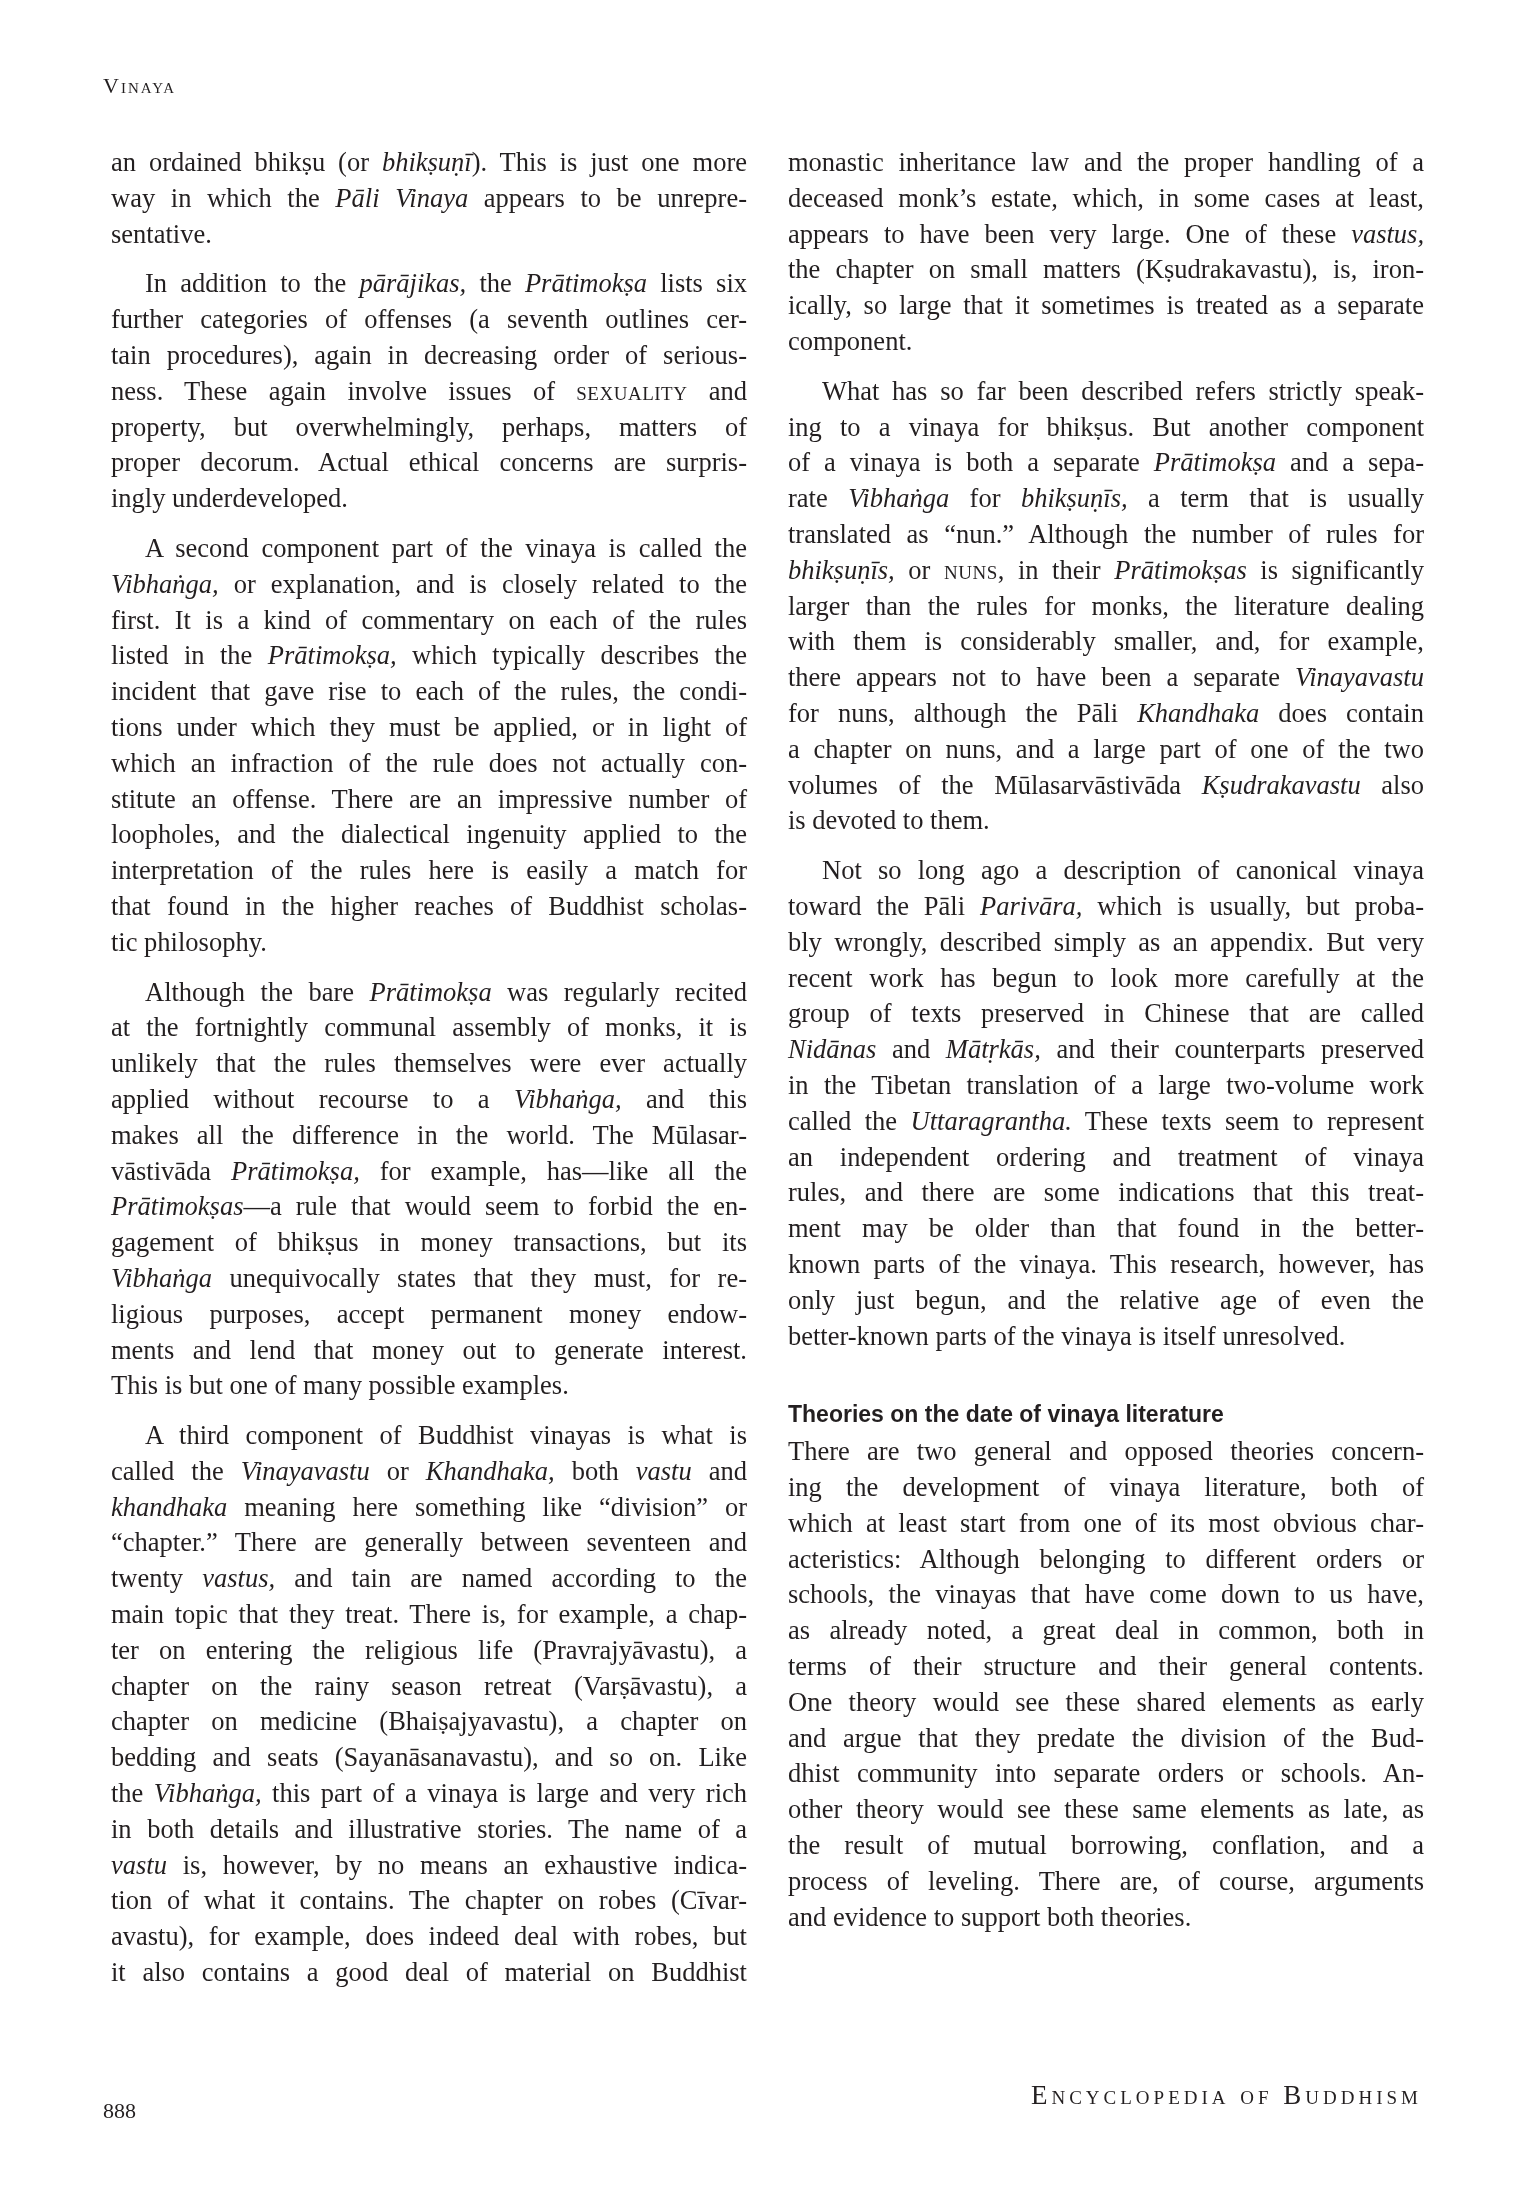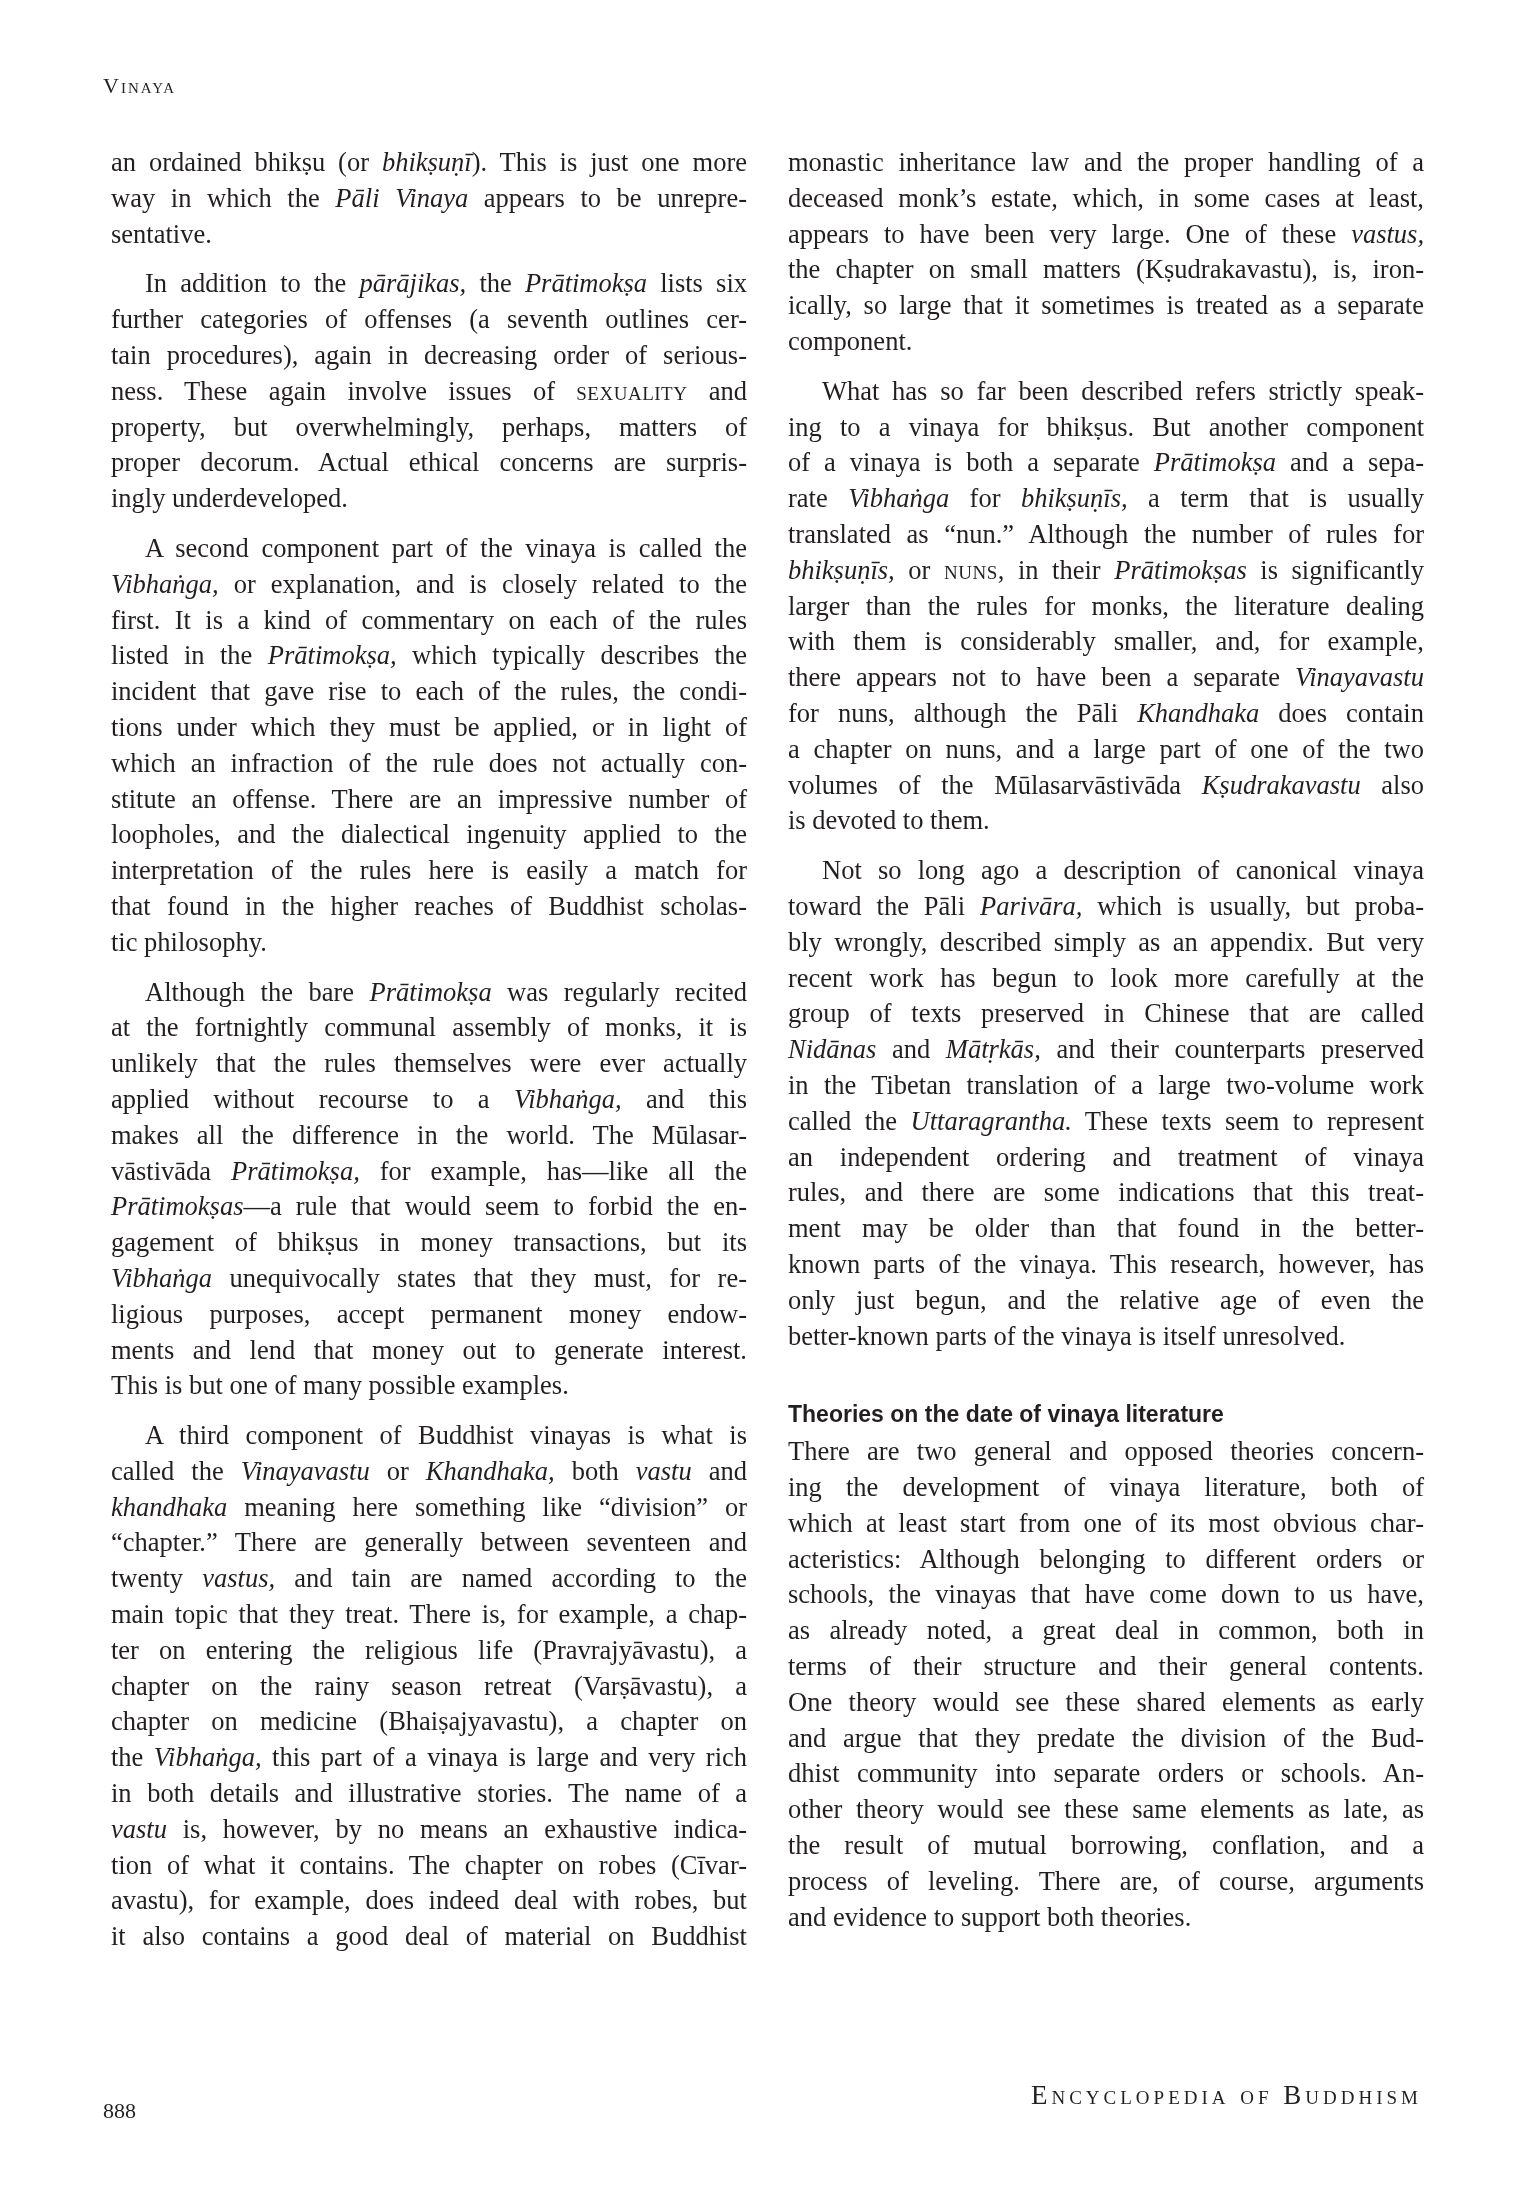--- a/index.html
+++ b/index.html
@@ -73,20 +73,21 @@
     <div class="para indent">
       <span class="line"><span>A third component of Buddhist vinayas is what is</span></span>
       <span class="line"><span>called the </span><span class="it">Vinayavastu</span><span> or </span><span class="it">Khandhaka,</span><span> both </span><span class="it">vastu</span><span> and</span></span>
       <span class="line"><span class="it">khandhaka</span><span> meaning here something like “division” or</span></span>
       <span class="line"><span>“chapter.” There are generally between seventeen and</span></span>
       <span class="line"><span>twenty </span><span class="it">vastus,</span><span> and tain are named according to the</span></span>
       <span class="line"><span>main topic that they treat. There is, for example, a chap-</span></span>
       <span class="line"><span>ter on entering the religious life (Pravrajyāvastu), a</span></span>
       <span class="line"><span>chapter on the rainy season retreat (Varṣāvastu), a</span></span>
       <span class="line"><span>chapter on medicine (Bhaiṣajyavastu), a chapter on</span></span>
+      <span class="line"><span>bedding and seats (Sayanāsanavastu), and so on. Like</span></span>
       <span class="line"><span>the </span><span class="it">Vibhaṅga,</span><span> this part of a vinaya is large and very rich</span></span>
       <span class="line"><span>in both details and illustrative stories. The name of a</span></span>
       <span class="line"><span class="it">vastu</span><span> is, however, by no means an exhaustive indica-</span></span>
       <span class="line"><span>tion of what it contains. The chapter on robes (Cīvar-</span></span>
       <span class="line"><span>avastu), for example, does indeed deal with robes, but</span></span>
       <span class="line"><span>it also contains a good deal of material on Buddhist</span></span>
     </div>
   </div>
 <div class="col right">
     <div class="para">

